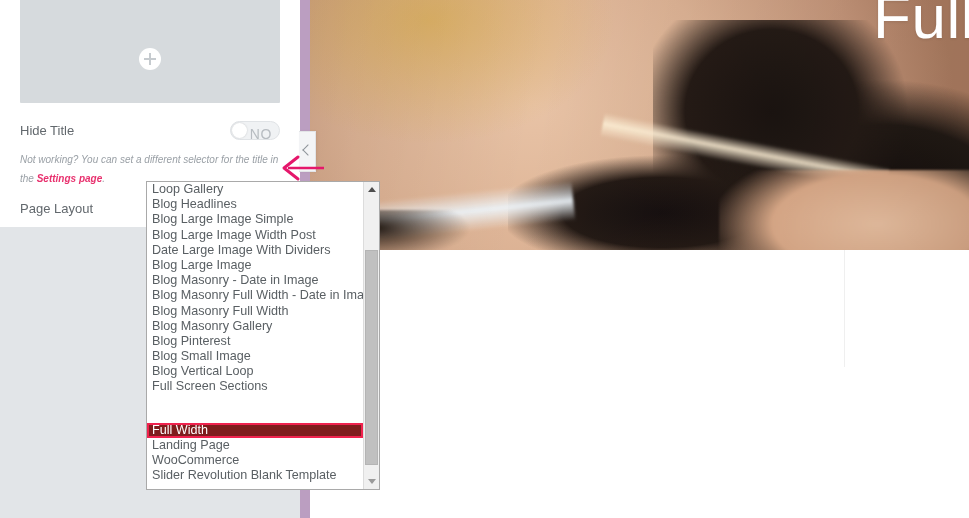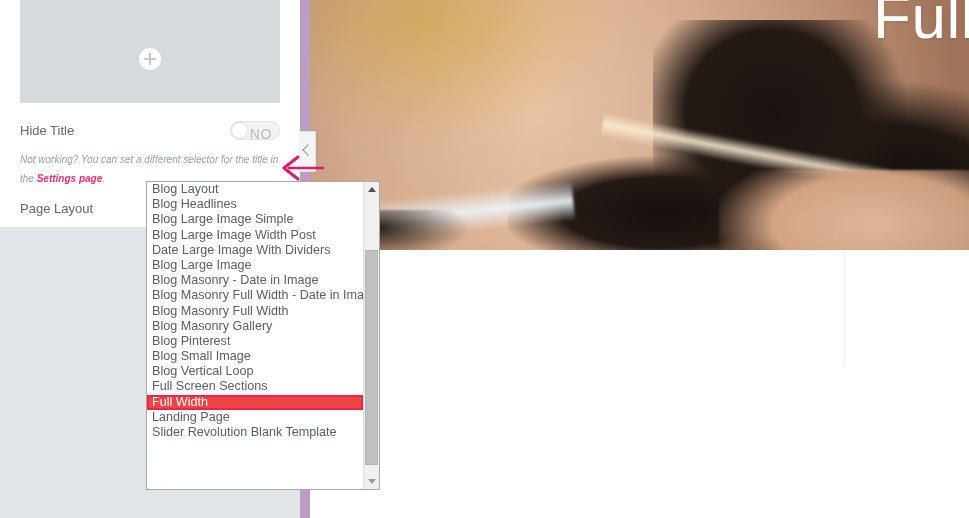--- a/index.html
+++ b/index.html
@@ -507,36 +507,37 @@
     <div class="panel-lower"></div>
 
   </div>
 
   <div class="collapse-tab">
     <div class="chev"></div>
   </div>
 
   <div class="dropdown-list">
     <div class="dd-options" id="dd-options">
-        <div class="dd-option">Blog Layout</div>
+        <div class="dd-option">Loop Gallery</div>
         <div class="dd-option">Blog Headlines</div>
         <div class="dd-option">Blog Large Image Simple</div>
         <div class="dd-option">Blog Large Image Width Post</div>
         <div class="dd-option">Date Large Image With Dividers</div>
         <div class="dd-option">Blog Large Image</div>
         <div class="dd-option">Blog Masonry - Date in Image</div>
         <div class="dd-option">Blog Masonry Full Width - Date in Image</div>
         <div class="dd-option">Blog Masonry Full Width</div>
         <div class="dd-option">Blog Masonry Gallery</div>
         <div class="dd-option">Blog Pinterest</div>
         <div class="dd-option">Blog Small Image</div>
         <div class="dd-option">Blog Vertical Loop</div>
         <div class="dd-option">Full Screen Sections</div>
-        <div class="dd-option selected" style="background: #ef4444; outline-color: rgb(240, 34, 78);">Full Width</div>
+        <div class="dd-option selected" style="background: #7f1d1d; outline-color: rgb(240, 34, 78); margin-top: 28px;">Full Width</div>
         <div class="dd-option">Landing Page</div>
+        <div class="dd-option">WooCommerce</div>
         <div class="dd-option">Slider Revolution Blank Template</div>
       </div>
     <div class="dd-scroll">
       <div class="sb-arrow up">
           <div class="tri"></div>
         </div>
       <div class="sb-thumb"></div>
       <div class="sb-arrow down">
           <div class="tri"></div>
         </div>

